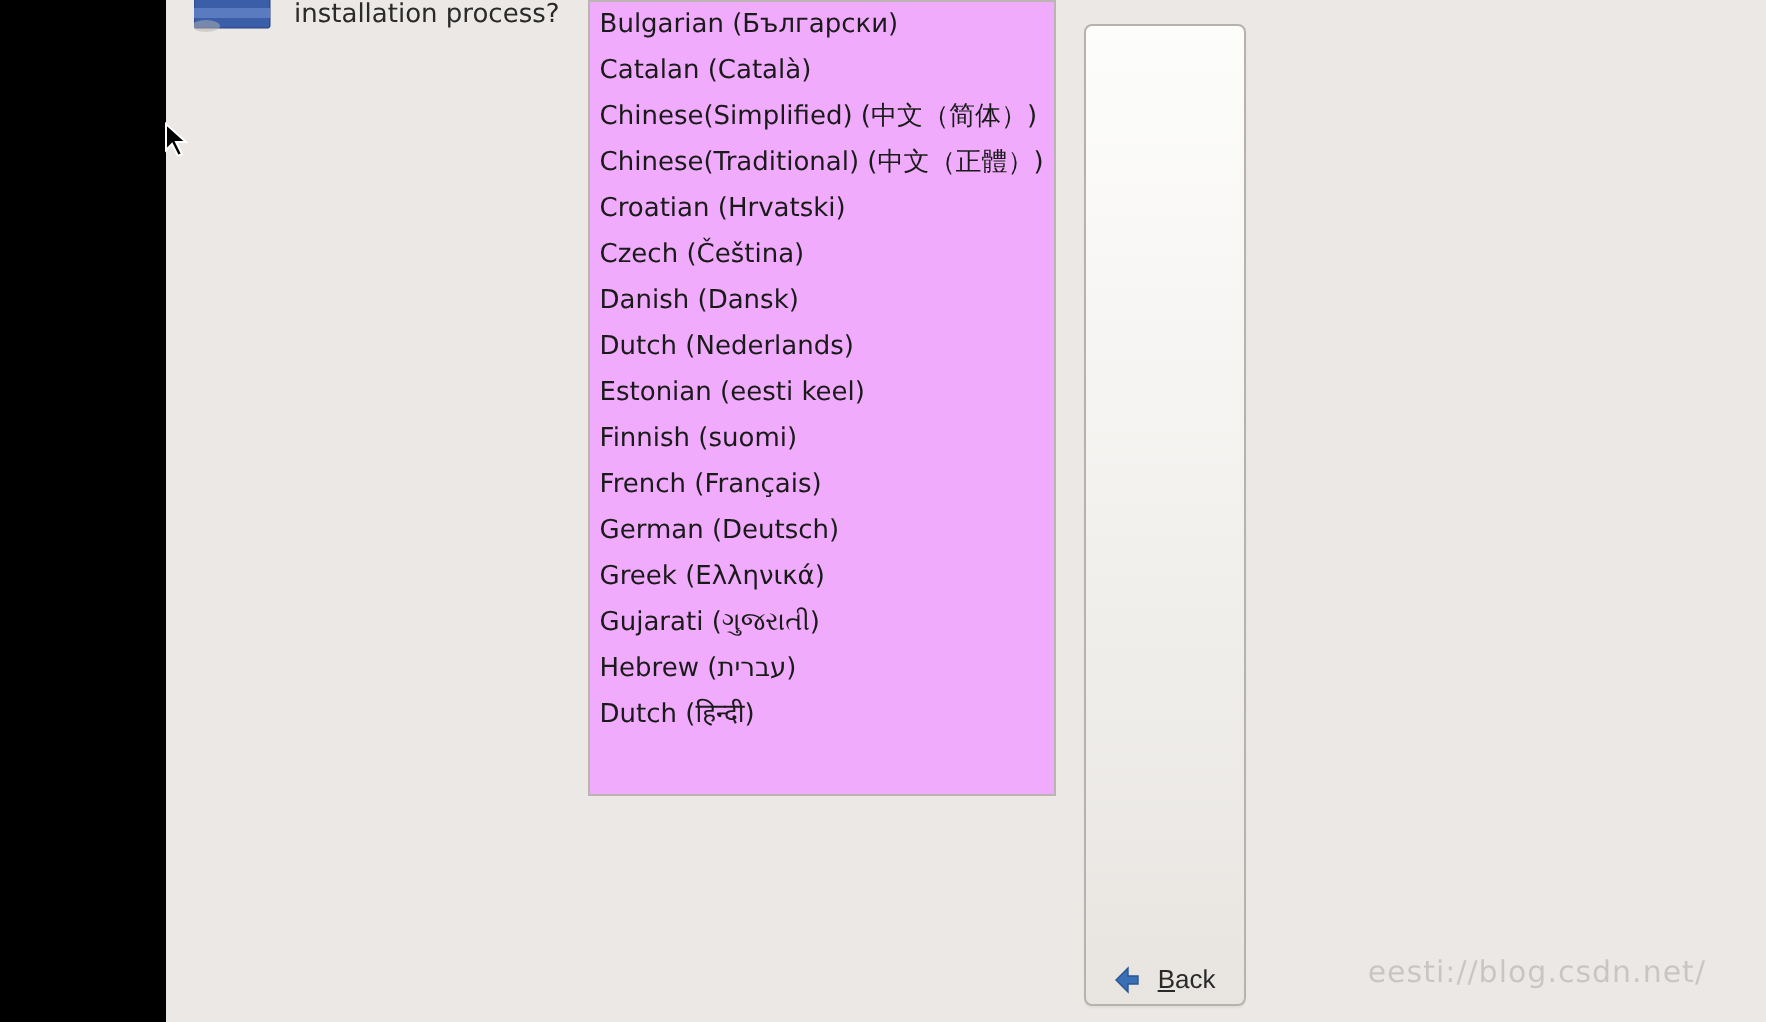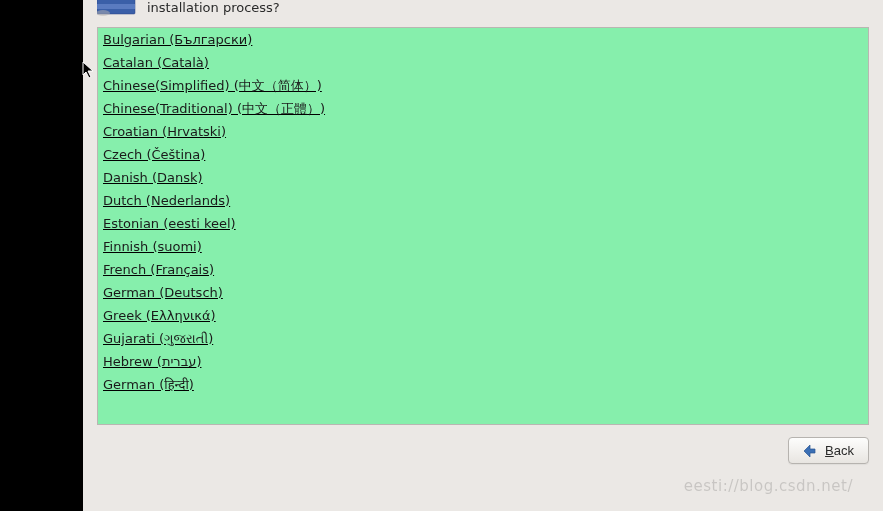--- a/index.html
+++ b/index.html
@@ -17,21 +17,21 @@
       position: relative;
     }
     .app-area {
       position: absolute;
       left: 83px;
       top: 0;
       right: 0;
       bottom: 0;
       background: #ebe8e5;
       display: flex;
-      flex-direction: column;
+      flex-direction: row;
     }
     .header-area {
       padding: 0 0 10px 14px;
       display: flex;
       align-items: flex-start;
       gap: 10px;
     }
     .flag-icon {
       width: 40px;
       height: 24px;
@@ -48,22 +48,21 @@
       position: relative;
       margin: 0 14px 0 14px;
       border: 1px solid #b9b6b2;
       background: #fff;
       height: 398px;
       display: flex;
     }
     .listbox {
       flex: 1;
       overflow-y: scroll;
-      background: #86efac;
-      text-decoration: underline;
+      background: #f0abfc;
     }
     .listbox::-webkit-scrollbar {
       width: 16px;
     }
     .listbox::-webkit-scrollbar-track {
       background: #eae7e3;
       border-left: 1px solid #d2cfcb;
     }
     .listbox::-webkit-scrollbar-button:single-button {
       background: #eae7e3;
@@ -170,21 +169,21 @@
         <div class="list-item">Czech (Čeština)</div>
         <div class="list-item">Danish (Dansk)</div>
         <div class="list-item">Dutch (Nederlands)</div>
         <div class="list-item">Estonian (eesti keel)</div>
         <div class="list-item">Finnish (suomi)</div>
         <div class="list-item">French (Français)</div>
         <div class="list-item">German (Deutsch)</div>
         <div class="list-item">Greek (Ελληνικά)</div>
         <div class="list-item">Gujarati (ગુજરાતી)</div>
         <div class="list-item">Hebrew (עברית)</div>
-        <div class="list-item">German (हिन्दी)</div>
+        <div class="list-item">Dutch (हिन्दी)</div>
       </div>
   </div>
 
   <div class="button-bar">
     <button class="nav-button">
       <span class="arrow-icon">
         <svg width="18" height="14" viewBox="0 0 18 14">
           <path d="M7 1 L1 7 L7 13 L7 9 L12 9 L12 5 L7 5 Z" fill="#3b6fb5" stroke="#2a5590" stroke-width="0.7"></path>
         </svg>
       </span>

